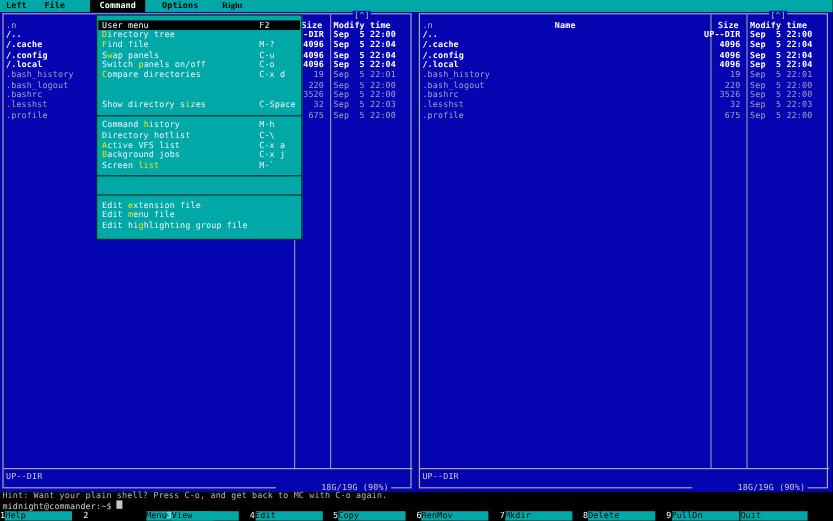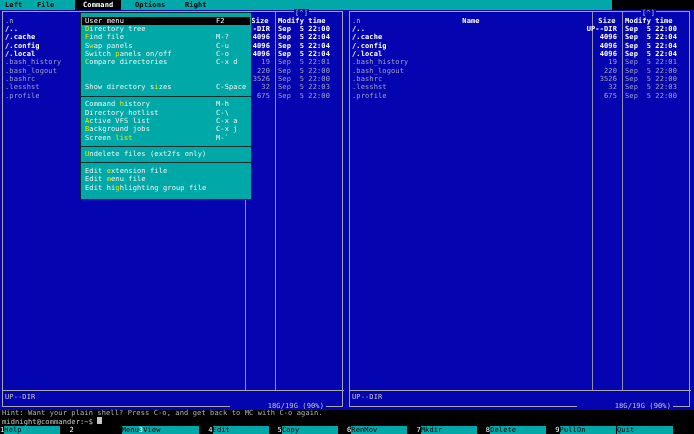--- a/index.html
+++ b/index.html
@@ -2,21 +2,21 @@
 <html style="--background: #000000; --panel-blue: #0404b0; --cyan: #00a8a8; --menubar-text: #000000; --menu-text: #f2f2f2; --hotkey-yellow: #e8e800; --selected-bg: #000000; --selected-text: #ffffff; --frame-gray: #a8a8a8; --dir-white: #ffffff; --file-gray: #a2a2c2; --header-white: #ffffff; --hint-gray: #b4b4b4; --prompt-gray: #cccccc; --fkey-num: #ffffff; --fkey-label: #000000;"><head>
 <meta charset="utf-8">
 <style>
   html,body{margin:0;padding:0;background:#000;}
   body{width:694px;height:434px;overflow:hidden;position:relative;
        font-family:"DejaVu Sans Mono",monospace;}
   .screen{position:absolute;left:0;top:0;width:694px;height:434px;
           background:var(--background,#000);font-size:7px;letter-spacing:.12px;
           line-height:8.35px;color:#ccc;}
   
-  .menubar{position:absolute;left:0;top:0;width:612px;height:10px;background:var(--cyan,#00a8a8);}
+  .menubar{position:absolute;left:0;top:0;width:694px;height:10px;background:var(--cyan,#00a8a8);}
   .mb-item{position:absolute;top:0;height:10px;line-height:10px;color:var(--menubar-text,#000);font-weight:bold;cursor:default;}
   .mb-item.active{background:#000;color:#fff;padding:0 8px;}
   
   .panel{position:absolute;top:10px;width:347px;height:400px;background:var(--panel-blue,#0404b0);}
   #panel-left{left:0}
   #panel-right{left:347px}
   .frame{position:absolute;left:2px;top:1px;width:341px;height:396px;border:1px solid var(--frame-gray,#a8a8a8);box-sizing:border-box;}
   .colsep{position:absolute;top:2px;height:378px;width:1px;background:var(--frame-gray,#a8a8a8);opacity:.85;}
   .s1{left:245px}.s2{left:275px}
   .scrollmark{position:absolute;left:294px;top:-1px;height:8px;line-height:8px;
@@ -55,21 +55,21 @@
 </head>
 <body>
 
 <div class="screen">
 
   <div class="menubar" id="menubar">
       <span class="mb-item" style="left: 5px;">Left</span>
       <span class="mb-item" style="left: 37px;">File</span>
       <span class="mb-item active" style="left: 75px;">Command</span>
       <span class="mb-item" style="left: 135px;">Options</span>
-      <span class="mb-item" style="left: 185px;">Right</span>
+      <span class="mb-item" style="left: 185px; font-family: Liberation Serif, serif;">Right</span>
     </div>
 
   <div class="panel" id="panel-left">
     <div class="frame"></div>
     <div class="colsep s1"></div>
     <div class="colsep s2"></div>
     <span class="scrollmark">[^]</span>
     <span class="sortind">.n</span>
     <span class="colhdr name">Name</span>
     <span class="colhdr size">Size</span>
@@ -228,23 +228,20 @@
       </div>
       <div class="menu-item" style="top: 112.198px;">
         <span class="mi-label"><span class="hot">B</span>ackground jobs</span>
         <span class="mi-short">C-x j</span>
       </div>
       <div class="menu-item" style="top: 120.544px;">
         <span class="mi-label">Screen <span class="hot">list</span></span>
         <span class="mi-short">M-`</span>
       </div>
       <div class="menu-sep" style="top: 132.69px;"></div>
-      <div class="menu-item" style="top: 137.236px;">
-        <span class="mi-label"><span class="hot">U</span>ndelete files (ext2fs only)</span>
-      </div>
       <div class="menu-sep" style="top: 149.382px;"></div>
       <div class="menu-item" style="top: 153.928px;">
         <span class="mi-label">Edit <span class="hot">e</span>xtension file</span>
       </div>
       <div class="menu-item" style="top: 162.274px;">
         <span class="mi-label">Edit <span class="hot">m</span>enu file</span>
       </div>
       <div class="menu-item" style="top: 170.62px;">
         <span class="mi-label">Edit hi<span class="hot">g</span>hlighting group file</span>
       </div>

